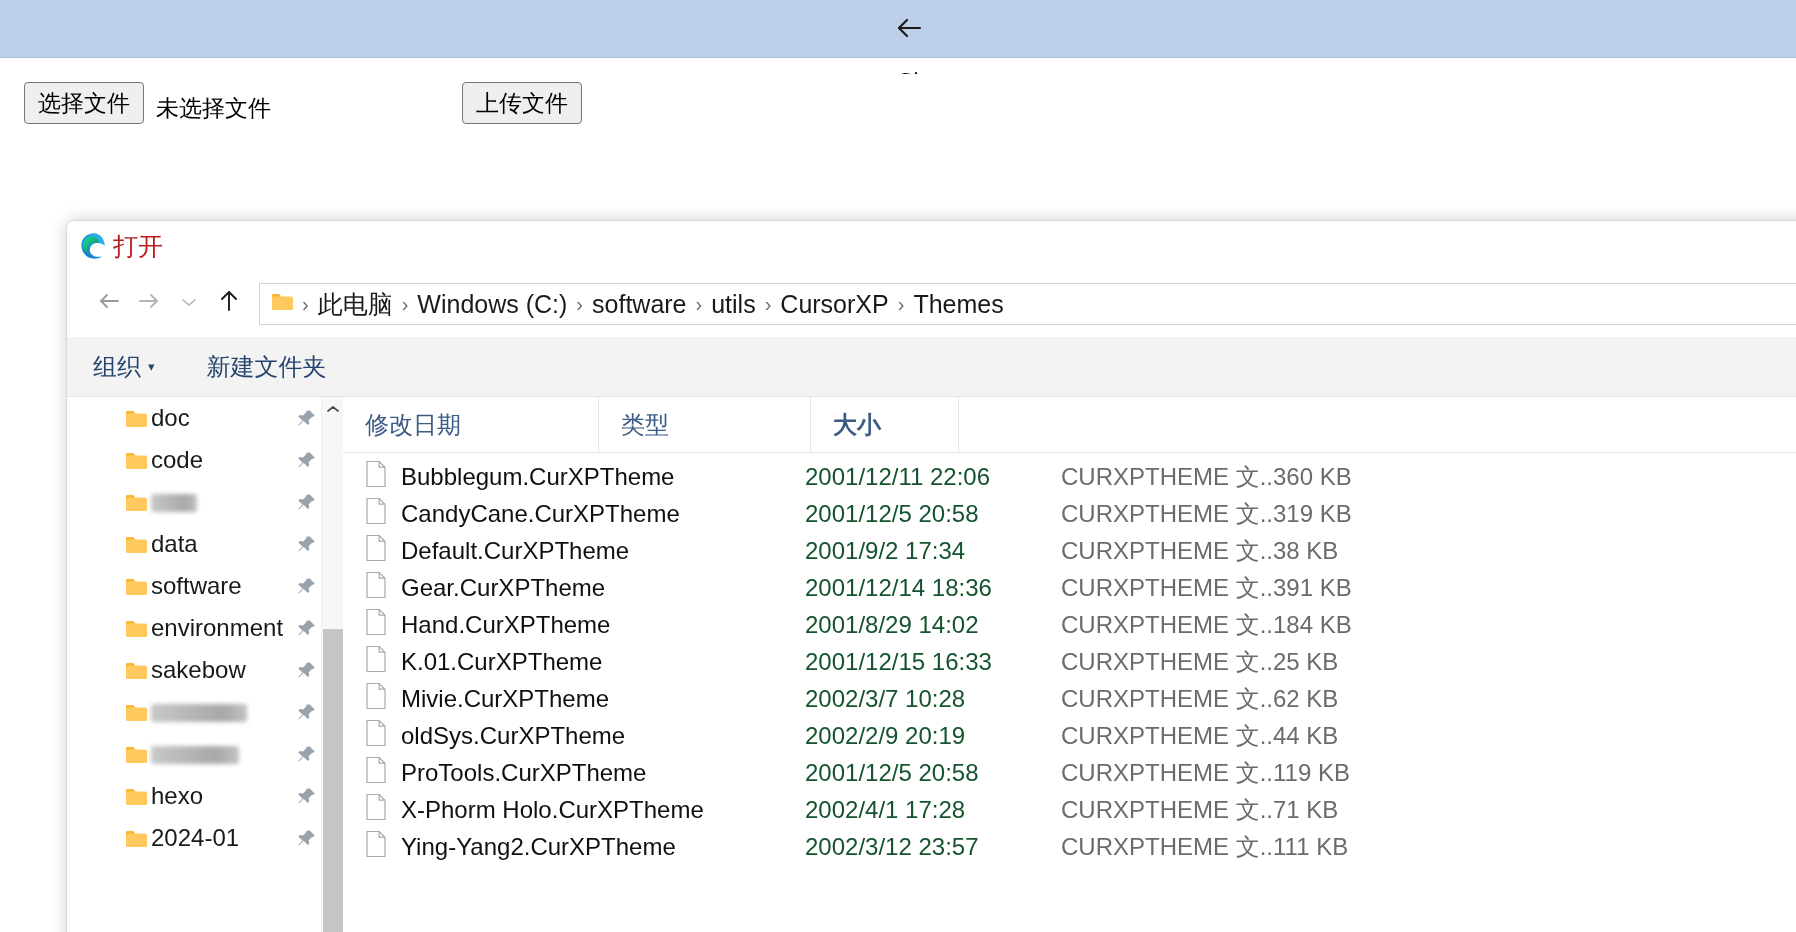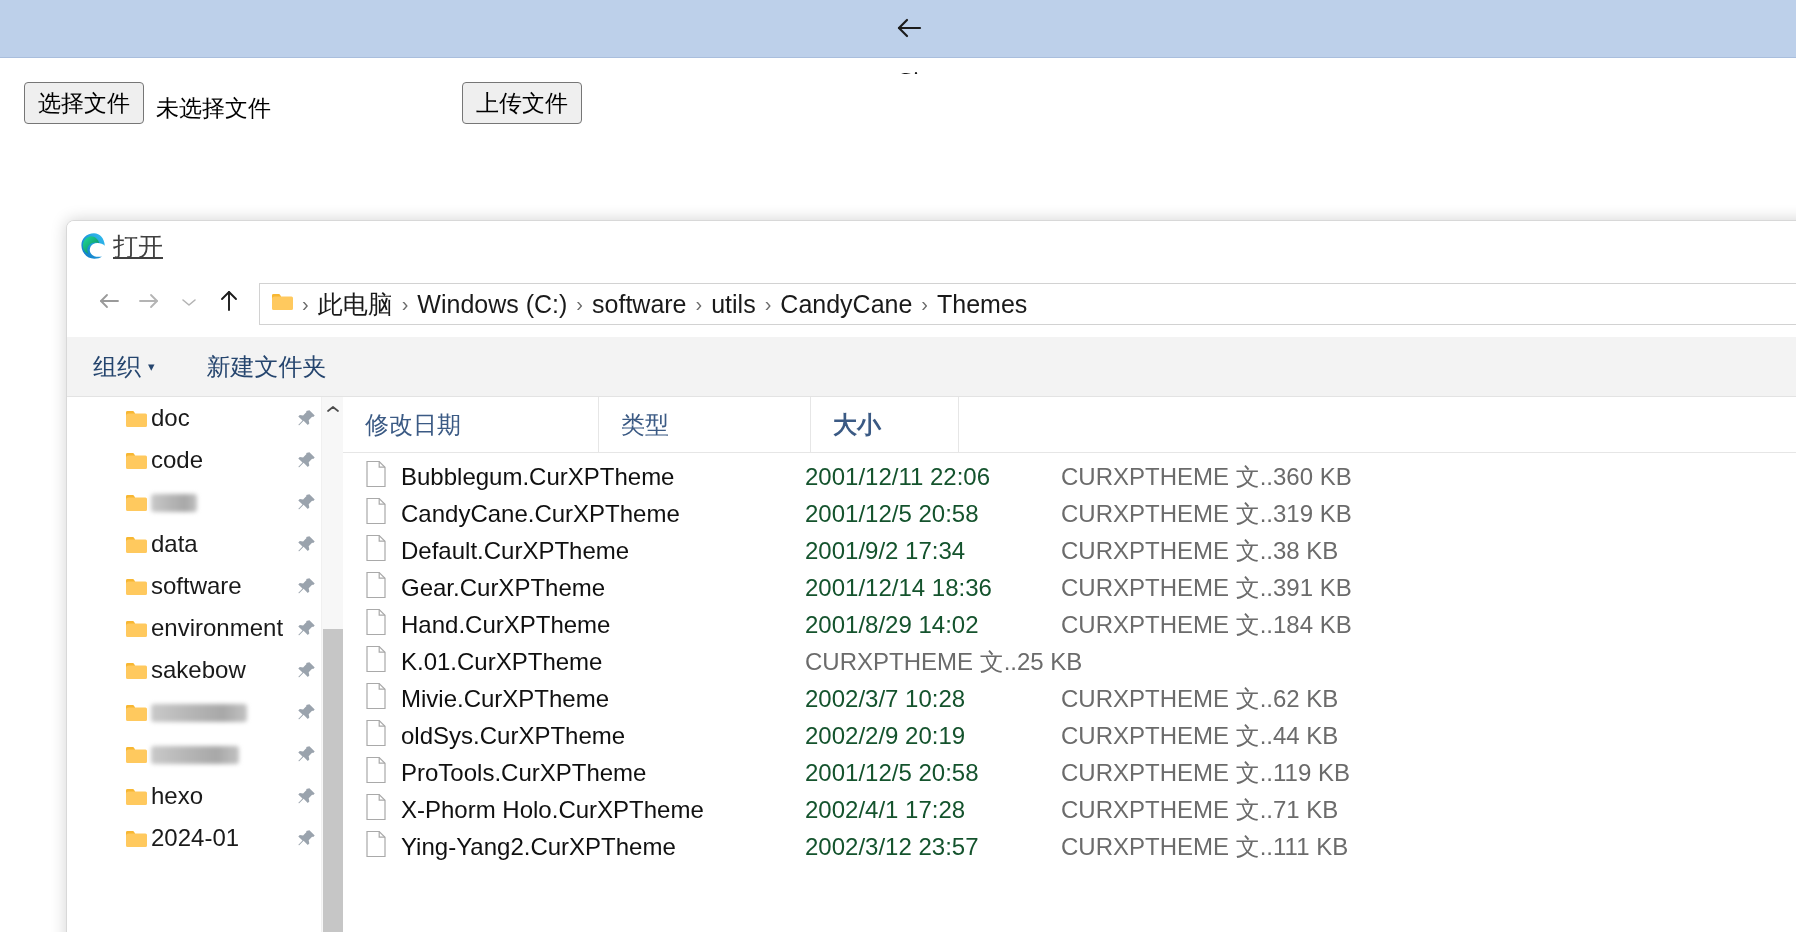--- a/index.html
+++ b/index.html
@@ -95,22 +95,21 @@
     position: relative;
     height: 50px;
     background: #ffffff;
     display: flex; align-items: center;
     padding-left: 12px;
   }
   #edge-logo { width: 30px; height: 30px; flex: none; }
   #dialog-title {
     margin-left: 4px;
     font-size: 25px;
-    color: #404040;
-    text-decoration: underline;
+    color: #b91c1c;
   }
 
   
   #dialog-navrow {
     position: relative;
     height: 66px;
     background: #ffffff;
     display: flex; align-items: center;
     padding-left: 22px;
   }
@@ -433,21 +432,21 @@
         </span>
         <span class="crumb-sep">›</span>
         <span class="crumb">此电脑</span>
         <span class="crumb-sep">›</span>
         <span class="crumb">Windows (C:)</span>
         <span class="crumb-sep">›</span>
         <span class="crumb">software</span>
         <span class="crumb-sep">›</span>
         <span class="crumb">utils</span>
         <span class="crumb-sep">›</span>
-        <span class="crumb">CandyCane</span>
+        <span class="crumb">CursorXP</span>
         <span class="crumb-sep">›</span>
         <span class="crumb">Themes</span>
       </div>
     </div>
 
     <div id="dialog-commandbar">
       <div class="cmd-item" id="cmd-organize">
         <span>组织</span>
         <span class="cmd-caret">▾</span>
       </div>
@@ -653,20 +652,21 @@
               <div class="fr-size">184 KB</div>
             </div>
             <div class="file-row">
               <div class="fr-name">
                 <span class="file-ico"><svg width="22" height="28" viewBox="0 0 22 28">
                     <path d="M2 1.5h12.2L20 7.2V26.5H2z" fill="#ffffff" stroke="#a9a9a9" stroke-width="1.2"></path>
                     <path d="M14.2 1.5V7.2H20" fill="none" stroke="#a9a9a9" stroke-width="1.2"></path>
                   </svg></span>
                 <span>K.01.CurXPTheme</span>
               </div>
+              <div class="fr-date">2001/12/15 16:33</div>
               <div class="fr-type">CURXPTHEME 文...</div>
               <div class="fr-size">25 KB</div>
             </div>
             <div class="file-row">
               <div class="fr-name">
                 <span class="file-ico"><svg width="22" height="28" viewBox="0 0 22 28">
                     <path d="M2 1.5h12.2L20 7.2V26.5H2z" fill="#ffffff" stroke="#a9a9a9" stroke-width="1.2"></path>
                     <path d="M14.2 1.5V7.2H20" fill="none" stroke="#a9a9a9" stroke-width="1.2"></path>
                   </svg></span>
                 <span>Mivie.CurXPTheme</span>

